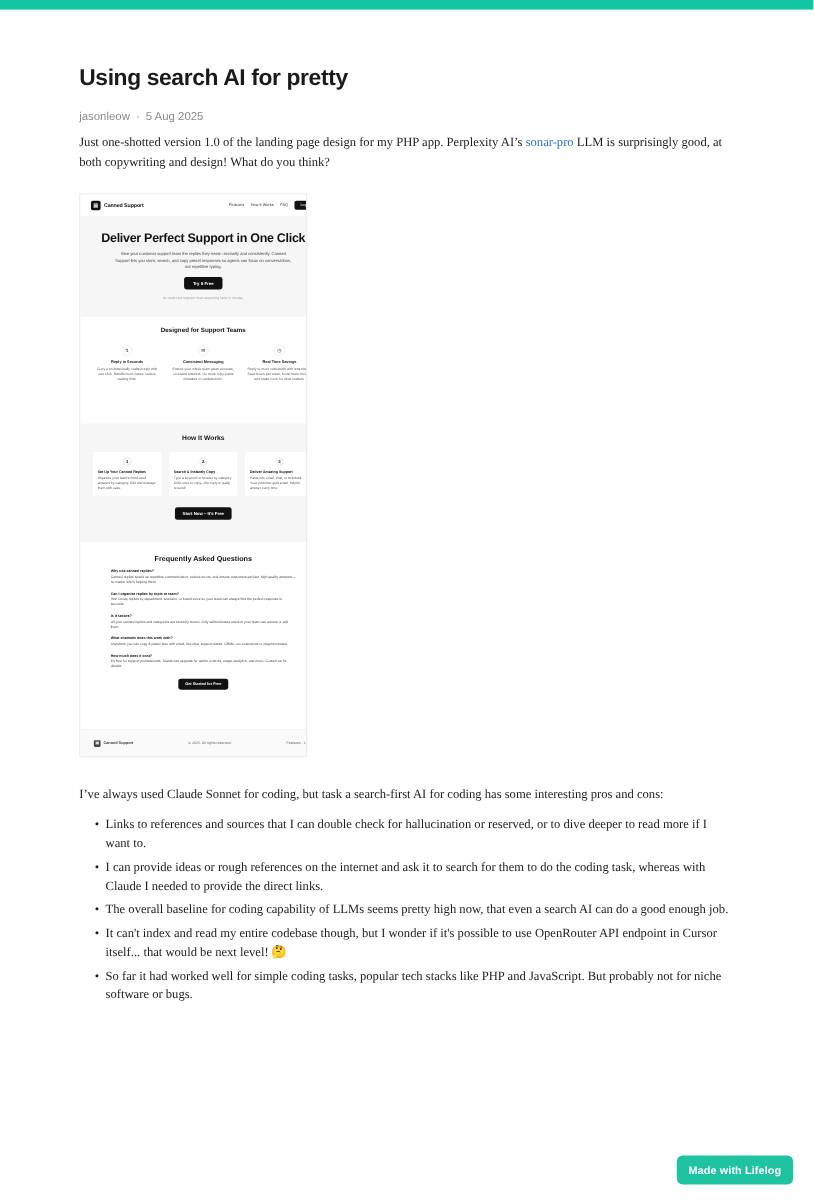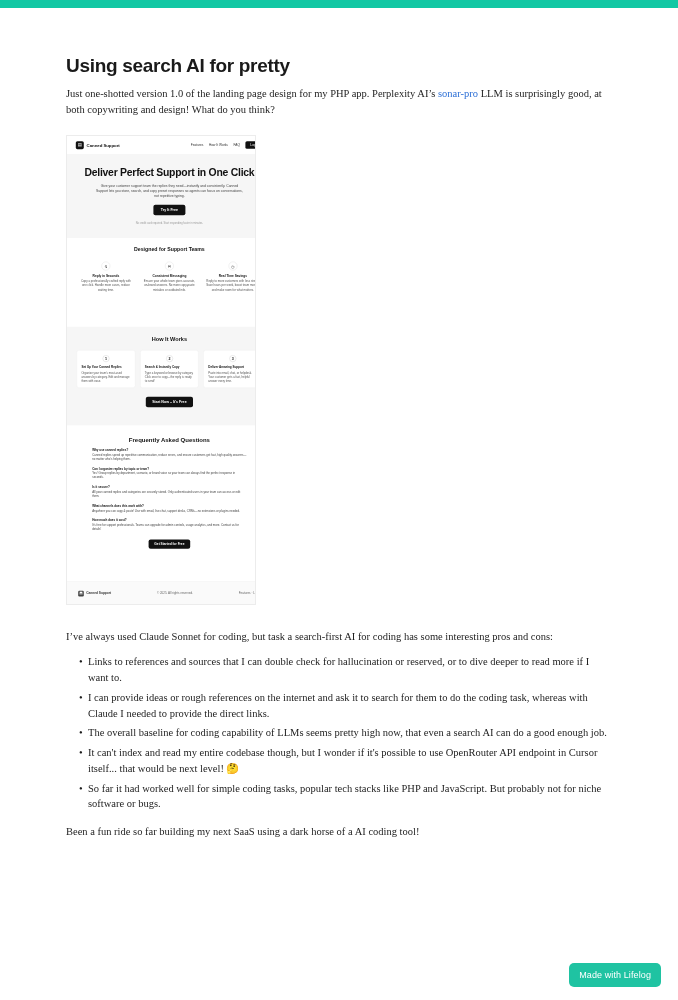--- a/index.html
+++ b/index.html
@@ -73,30 +73,35 @@
     display:flex; align-items:center; justify-content:center; font-size:8px; }
 
   
   .post-body { margin-top:24px; }
   .bullets { margin-top:10px; list-style:none; }
   .bullets li { padding-left:22px; position:relative; margin-bottom:4px; }
   .bullets li::before { content:"•"; position:absolute; left:13px; }
   .closing { margin-top:12px; }
 
   .badge { position:absolute; right:17px; bottom:13px; background:#1fc3a2; color:#fff;
-    font-size:9px; font-weight:400; padding:7px 10px; border-radius:5px; letter-spacing:0.1px; }
+    font-size:9px; font-weight:700; padding:7px 10px; border-radius:5px; letter-spacing:0.1px; }
 </style>
 </head>
 <body>
 
 <div class="top-bar"></div>
 
 <div class="article">
   <h1 class="post-title">Using search AI for pretty</h1>
 
+  <div class="byline">
+    <span class="author">jasonleow</span>
+    <span>·</span>
+    <span>5 Aug 2025</span>
+  </div>
 
   <p class="serif intro"><span>Just one-shotted version 1.0 of the landing page design for my PHP app. Perplexity AI’s </span><a href="#">sonar-pro</a><span> LLM is surprisingly good, at both copywriting and design! What do you think?</span></p>
 
   <div class="shot">
     <div class="shot-inner">
 
       <div class="lp-header">
         <div class="lp-brand">
           <span class="lp-logo">▤</span>
           <span class="lp-brand-name">Canned Support</span>
@@ -198,17 +203,16 @@
 
   <div class="post-body serif">
     <p>I’ve always used Claude Sonnet for coding, but task a search-first AI for coding has some interesting pros and cons:</p>
     <ul class="bullets">
       <li>Links to references and sources that I can double check for hallucination or reserved, or to dive deeper to read more if I want to.</li>
       <li>I can provide ideas or rough references on the internet and ask it to search for them to do the coding task, whereas with Claude I needed to provide the direct links.</li>
       <li>The overall baseline for coding capability of LLMs seems pretty high now, that even a search AI can do a good enough job.</li>
       <li>It can't index and read my entire codebase though, but I wonder if it's possible to use OpenRouter API endpoint in Cursor itself... that would be next level! 🤔</li>
       <li>So far it had worked well for simple coding tasks, popular tech stacks like PHP and JavaScript. But probably not for niche software or bugs.</li>
     </ul>
-    <p class="closing">Been a fun ride so far building my next SaaS using a dark horse of a AI coding tool!</p>
   </div>
 </div>
 
 <a href="#" class="badge" style="text-decoration:none;">Made with Lifelog</a>
 
 </body></html>

